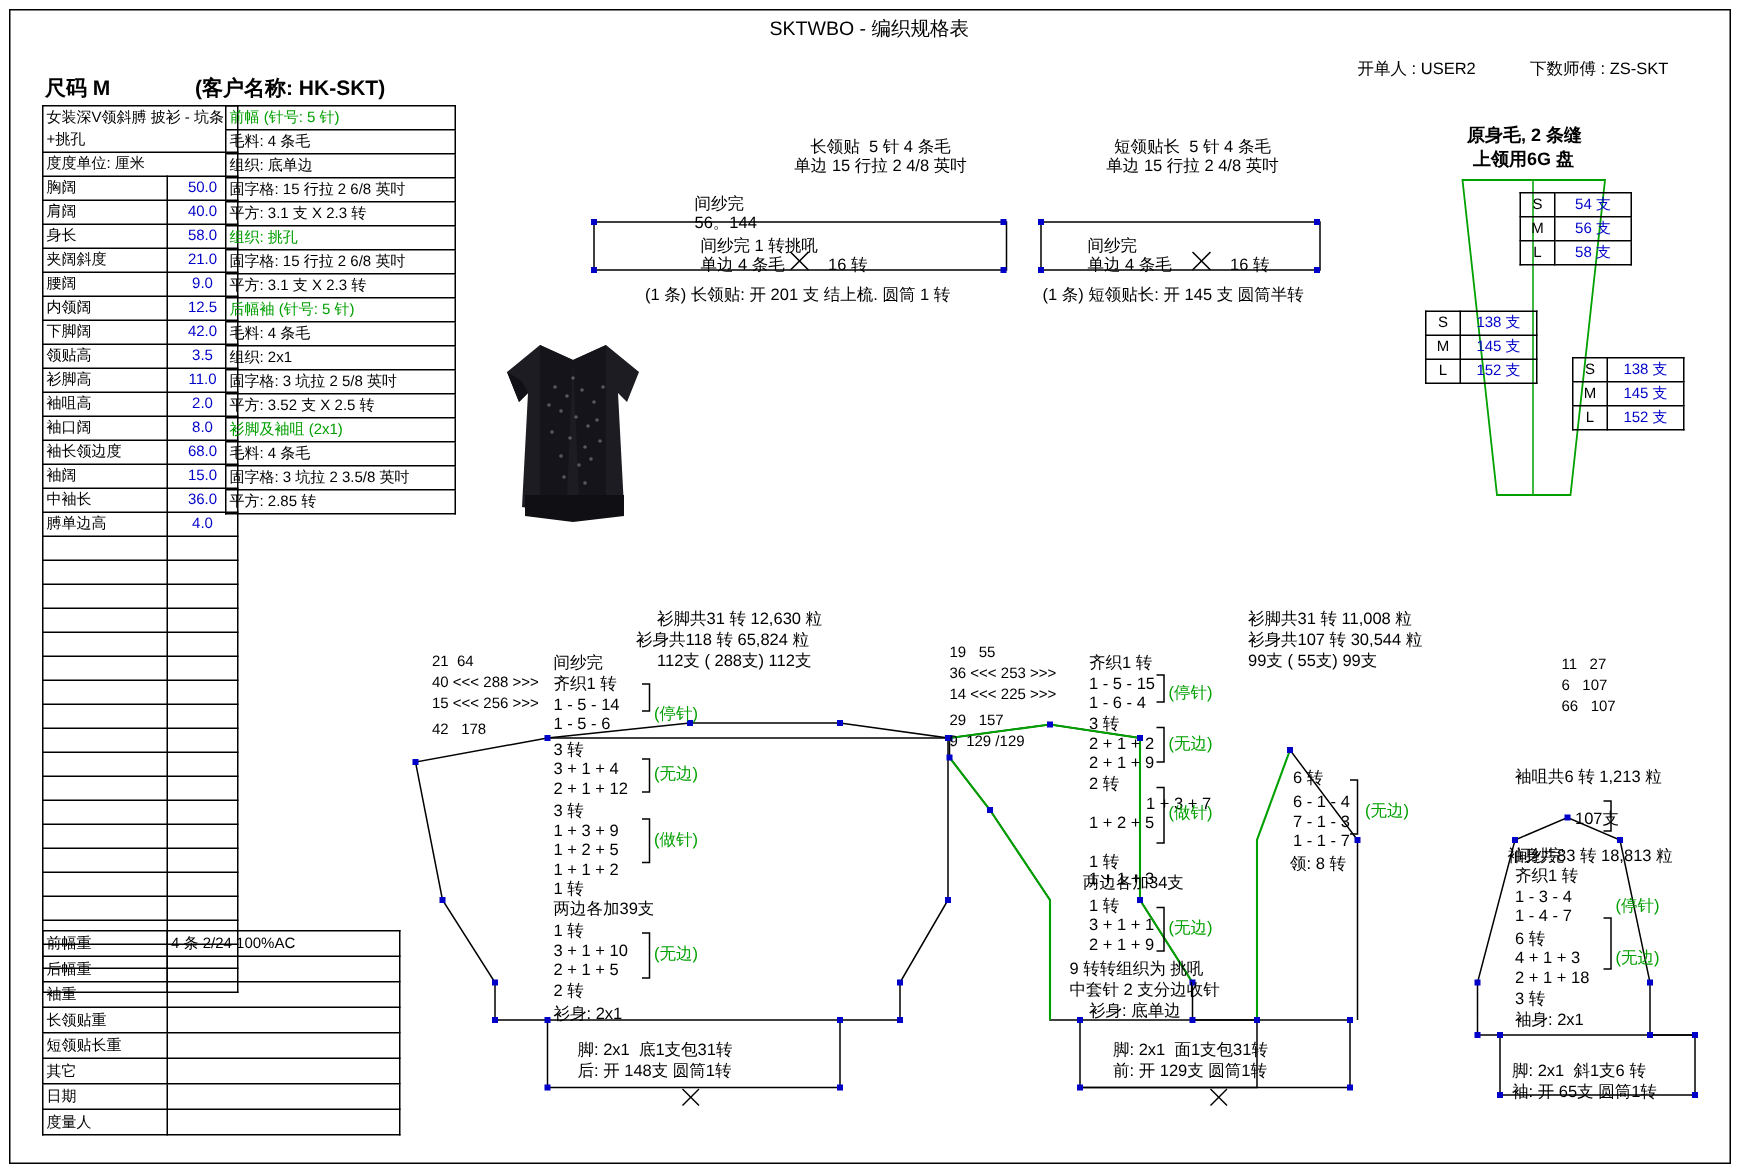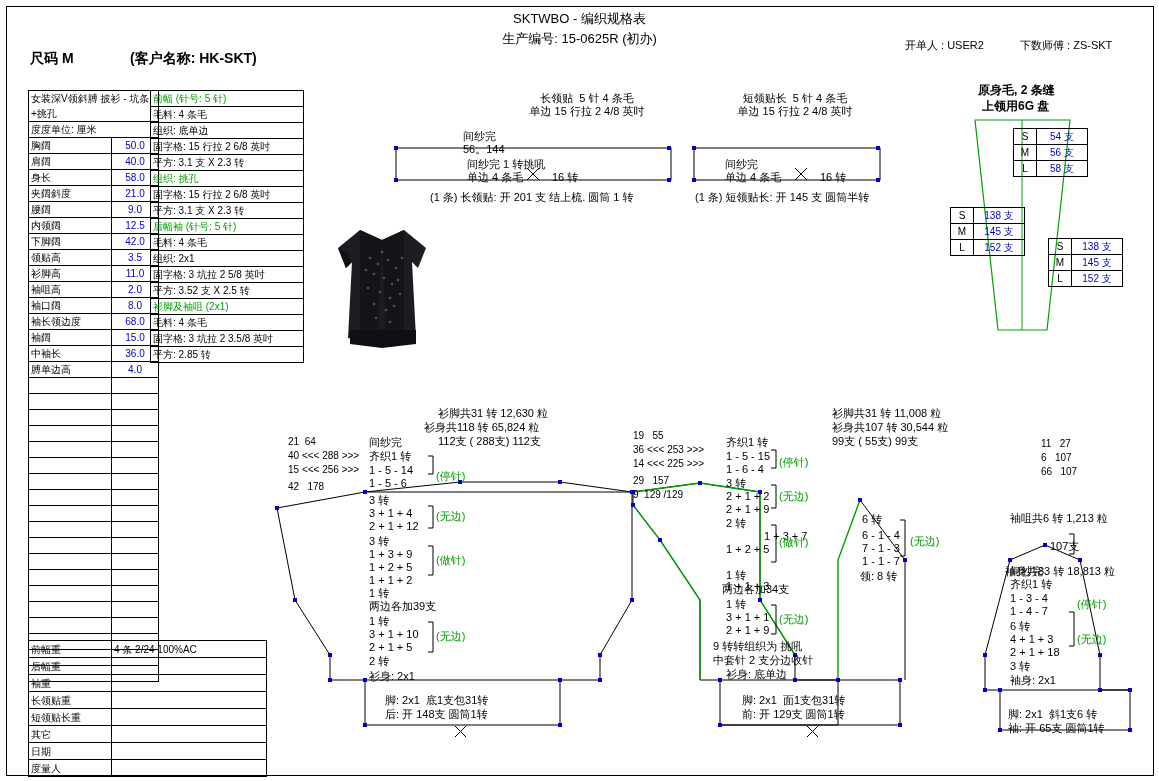--- a/index.html
+++ b/index.html
@@ -12,21 +12,21 @@
   .frame{position:absolute;left:6px;top:6px;width:1146px;height:768px;border:1px solid #000;}
   .abs{position:absolute;}
   .hdr-title{left:0;top:10px;width:1159px;text-align:center;font-size:13px;}
   .hdr-sub{left:0;top:30px;width:1159px;text-align:center;font-size:13px;}
   .hdr-right1{left:905px;top:38px;font-size:11px;}
   .hdr-right2{left:1020px;top:38px;font-size:11px;}
   .size-label{left:30px;top:50px;font-size:14px;font-weight:bold;}
   .cust-label{left:130px;top:50px;font-size:14px;font-weight:bold;}
 
   
-  table.spec{border-collapse:collapse;position:absolute;margin-top:20px;}
+  table.spec{border-collapse:collapse;position:absolute;}
   table.spec td{border:1px solid #000;font-size:10px;padding:0 2px;height:15px;line-height:15px;}
   .t-left{left:28px;top:70px;}
   .t-left td.c1{width:78px;}
   .t-left td.c2{width:42px;text-align:center;}
   .t-right{left:150px;top:70px;}
   .t-right td.c1{width:148px;}
   .blue{color:#0000c8;}
   .green{color:#00a000;}
 
   
@@ -49,21 +49,20 @@
   table.mini td.k{width:14px;text-align:center;}
   table.mini td.v{width:42px;text-align:center;color:#0000c8;}
 </style>
 </head>
 <body>
 
 <div class="page">
   <div class="frame"></div>
 
   <div class="abs hdr-title">SKTWBO - 编织规格表</div>
-  <div class="abs hdr-sub">生产编号: 15-0625R (初办)</div>
   <div class="abs hdr-right1">开单人 : USER2</div>
   <div class="abs hdr-right2">下数师傅 : ZS-SKT</div>
   <div class="abs size-label">尺码  M</div>
   <div class="abs cust-label">(客户名称: HK-SKT)</div>
 
   <table class="spec t-left">
     <tbody>
         <tr>
       <td class="c1" colspan="2" style="width:122px;">女装深V领斜膊 披衫 - 坑条+挑孔</td>
     </tr>

